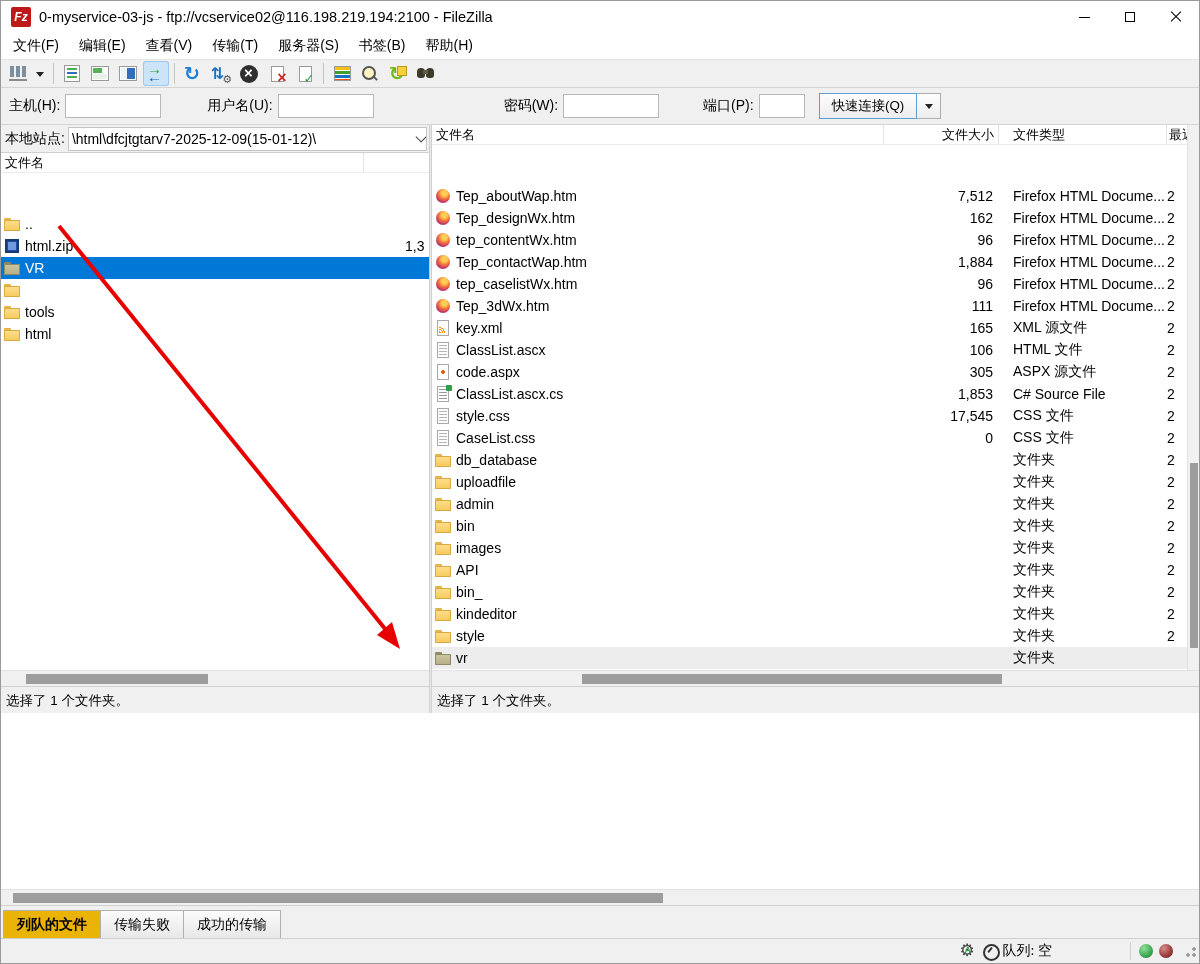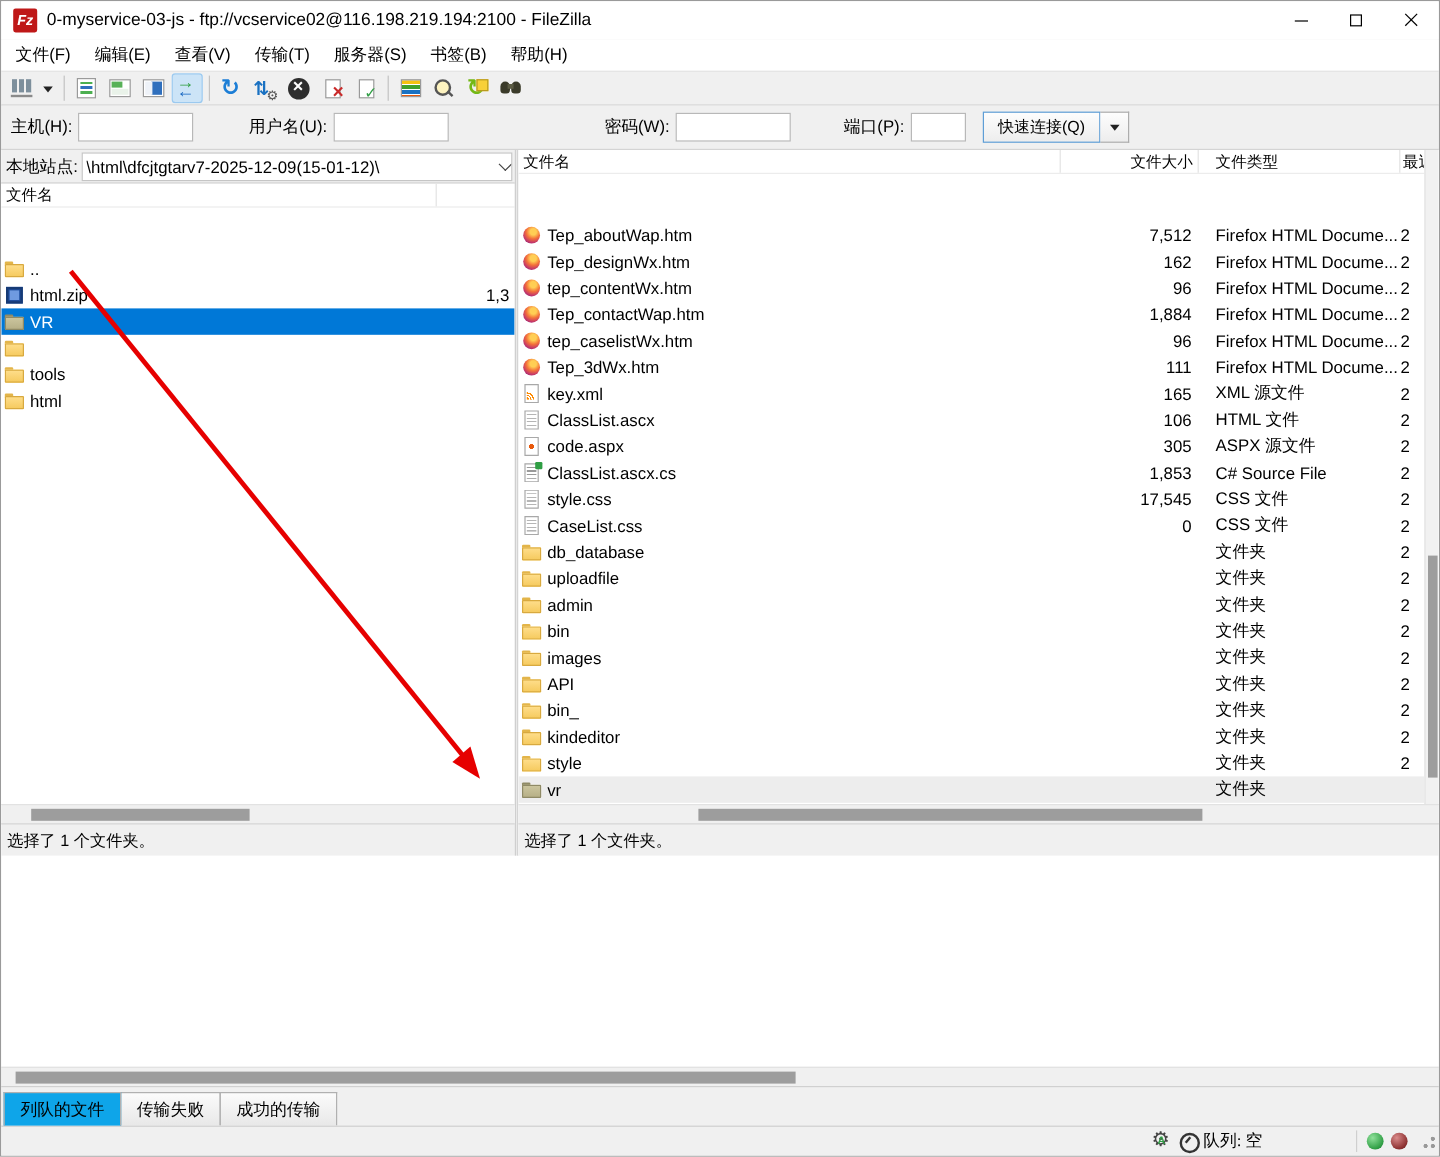--- a/index.html
+++ b/index.html
@@ -131,21 +131,21 @@
 
   
   .queue-header { height:25px; background:#fff; border-top:2px solid #cfcfcf; display:flex; align-items:center; font-size:13.5px; flex:none; }
   .qh-server { flex:1; padding-left:5px; }
   .qh-dir { width:42px; border-left:1px solid #e3e3e3; padding-left:5px; flex:none; }
   .qh-stub { width:8px; border-left:1px solid #e3e3e3; height:100%; flex:none; }
   .queue-body { flex:1; background:#fff; }
   .queue-scroll { height:16px; }
   .tabs { height:33px; background:#f0f0f0; border-top:1px solid #d0d0d0; display:flex; align-items:flex-end; padding:3px 0 0 2px; flex:none; }
   .tab { height:28px; padding:5px 13px 0; background:linear-gradient(#fbfbfb,#e8e8e8); border:1px solid #b0b0b0; border-bottom:none; margin-right:-1px; white-space:nowrap; }
-  .tab.active { background:#0ea5e9; font-weight:normal; position:relative; z-index:2; }
+  .tab.active { background:#eab308; font-weight:bold; position:relative; z-index:2; }
 
   
   .statusbar { height:25px; background:#f0f0f0; border-top:1px solid #cfcfcf; display:flex; align-items:center; justify-content:flex-end; flex:none; }
   .sb-icon { width:18px; height:18px; position:relative; margin-right:4px; }
   .ic-auto-gear::before { content:"\2699"; position:absolute; left:1px; top:-2px; font-size:17px; color:#444; }
   .ic-auto-gear::after { content:"A"; position:absolute; left:6px; top:3px; font-size:9px; font-weight:bold; color:#2f9e44; }
   .ic-speed::before { content:""; position:absolute; left:2px; top:2px; width:13px; height:13px; border:2px solid #333; border-radius:50%; }
   .ic-speed::after { content:""; position:absolute; left:8px; top:5px; width:2px; height:6px; background:#333; transform:rotate(40deg); }
   .sb-queue { margin-right:78px; white-space:nowrap;font-family:Liberation Serif, serif; }
   .sb-sep { width:1px; height:18px; background:#cfcfcf; margin-right:8px; }

